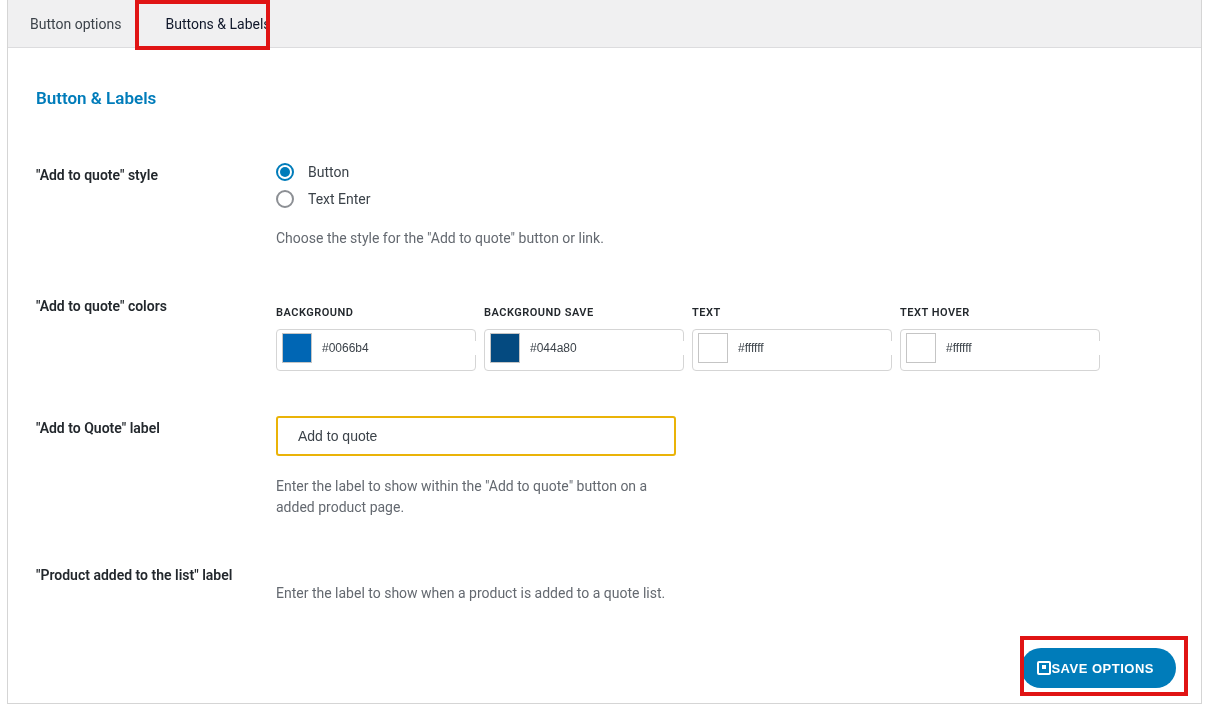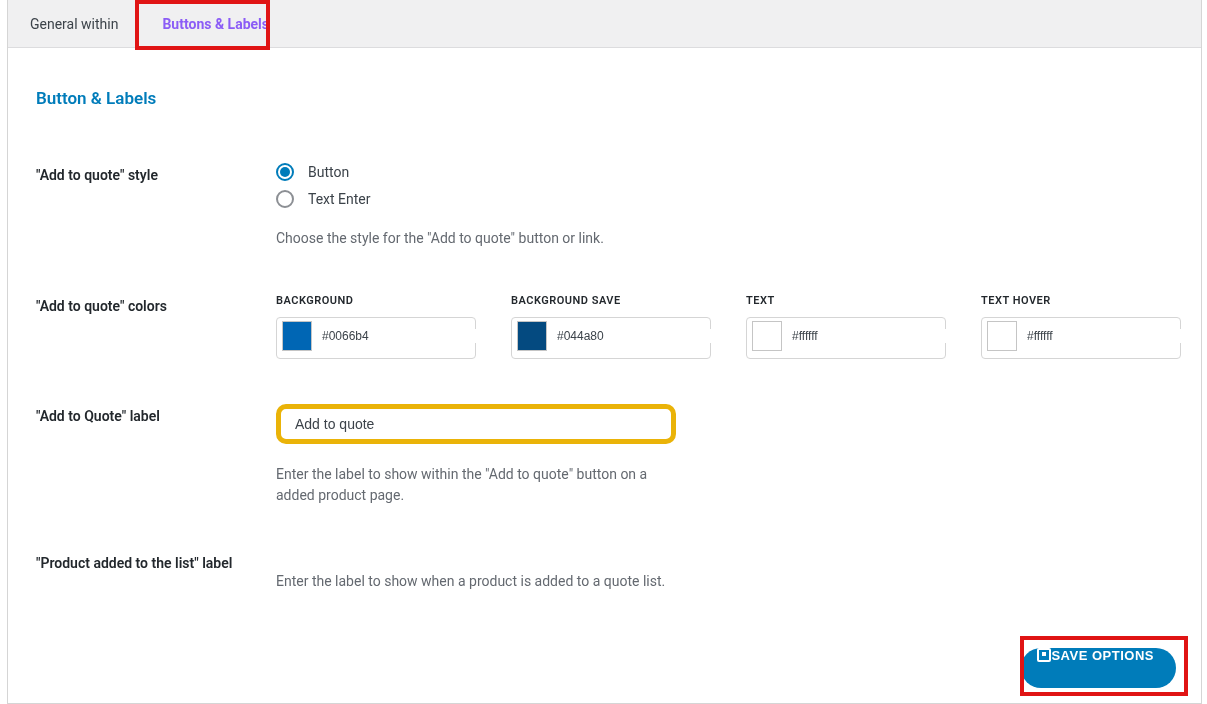--- a/index.html
+++ b/index.html
@@ -29,22 +29,21 @@
     .tab {
       padding: 0 22px;
       display: flex;
       align-items: center;
       font-size: 14px;
       color: #3c434a;
       cursor: pointer;
       position: relative;
     }
     .tab.active {
-      color: #8b5cf6;
-      font-weight: bold;
+      color: #0f172a;
     }
     .highlight-1 {
       position: absolute;
       left: 135px;
       top: 0px;
       width: 135px;
       height: 50px;
       border: 4px solid #e01414;
       pointer-events: none;
       z-index: 10;
@@ -105,21 +104,22 @@
     }
     .radio-circle.checked { border-color: #007cba; }
     .radio-dot {
       width: 10px; height: 10px; border-radius: 50%;
       background: #007cba;
     }
     .radio-label { font-size: 14px; color: #3c434a; }
     .help-text { font-size: 14px; color: #646970; margin-top: 20px; line-height: 1.5; }
     .colors-grid {
       display: flex;
-      gap: 35px;
+      gap: 8px;
+      margin-top: 12px;
     }
     .color-col {
       width: 200px;
       display: flex;
       flex-direction: column;
       gap: 10px;
     }
     .color-col-label {
       font-size: 11px;
       letter-spacing: 0.5px;
@@ -149,39 +149,39 @@
       outline: none;
     }
     .reset-icon {
       width: 16px; height: 16px;
       color: #c3c3c3;
       cursor: pointer;
     }
     .text-field {
       width: 400px;
       height: 40px;
-      padding: 8px 14px;
-      border: 5px solid #eab308;
-      border-radius: 10px;
+      padding: 8px 20px;
+      border: 2px solid #eab308;
+      border-radius: 3px;
       font-size: 14px;
       color: #3c434a;
       outline: none;
     }
     .save-btn {
       position: absolute;
       right: 31px;
       bottom: 16px;
       background: #007cba;
       color: #fff;
       border: none;
       border-radius: 20px;
       height: 40px;
       padding: 0 22px 0 16px;
       display: flex;
-      align-items: flex-start;
+      align-items: center;
       gap: 0;
       font-size: 13px;
       font-weight: 700;
       letter-spacing: 0.5px;
       cursor: pointer;
     }
     .save-icon {
       width: 14px; height: 14px;
       border: 2px solid #fff;
       border-radius: 2px;
@@ -195,21 +195,21 @@
       top: 2px; left: 3px;
     }
   </style>
 </head>
 <body>
 
 <div class="container">
 
   <div class="tabs-bar">
     <div class="tab">
-      <span>General within</span>
+      <span>Button options</span>
     </div>
     <div class="tab active">
       <span>Buttons &amp; Labels</span>
     </div>
   </div>
 
   <div class="content">
     <h2 class="page-title">Button &amp; Labels</h2>
 
     <div class="form-row">

